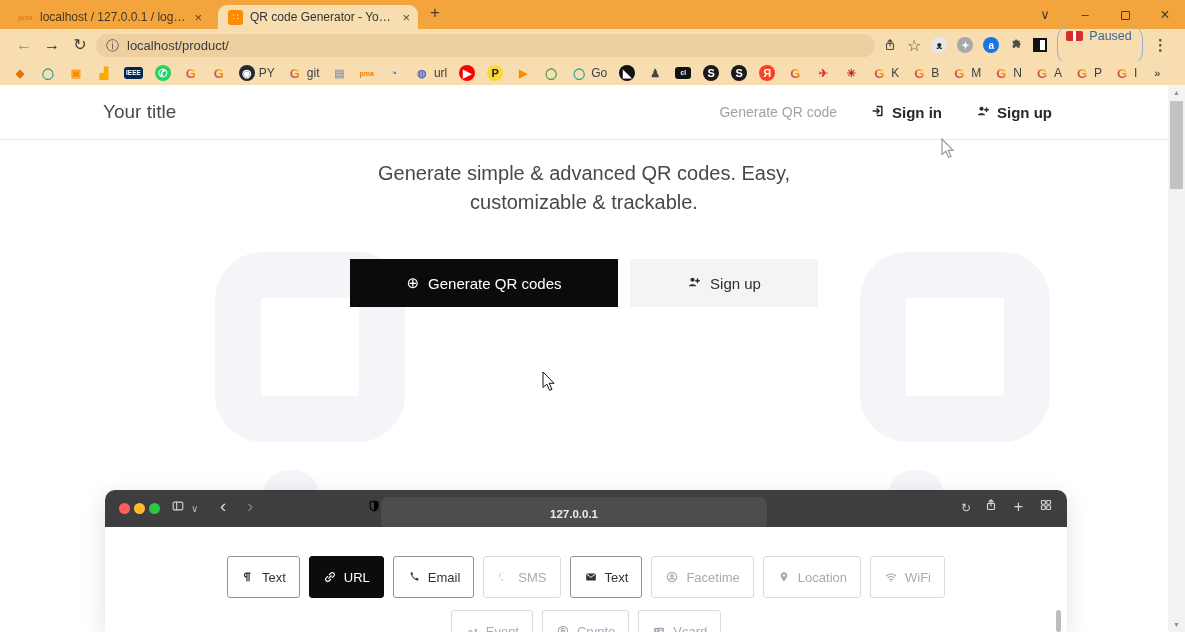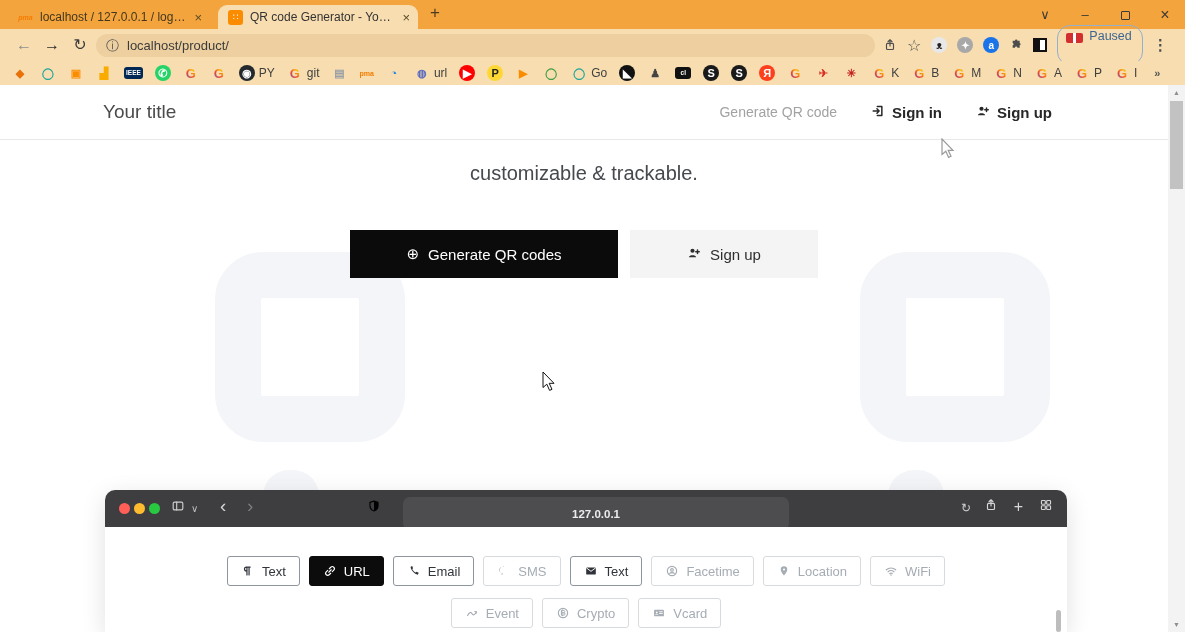--- a/index.html
+++ b/index.html
@@ -24,21 +24,21 @@
 
   
   .toolbar{position:absolute;left:0;top:29px;width:1185px;height:32px;background:#f7ddb0}
   .navbtn{position:absolute;top:4px;width:24px;height:24px;text-align:center;line-height:24px;font-size:16px}
   .omnibox{position:absolute;left:96px;top:5px;width:779px;height:23px;border-radius:12px;background:#eed0a0;display:flex;align-items:center;gap:8px;padding-left:10px;font-size:13px;color:#3b3b3b}
   .omni-info{font-size:13px;color:#555}
   .tb-right{position:absolute;left:883px;top:3px;height:26px;display:flex;align-items:center;gap:10px}
   .tb-ic{font-size:14px;color:#4d4d4d;display:flex;align-items:center}
   .xic{width:16px;height:16px;border-radius:50%;display:flex;align-items:center;justify-content:center;font-size:10px;font-weight:bold}
   .darkreader-icon{width:14px;height:14px;border:2px solid #111;background:linear-gradient(90deg,#111 50%,#fff 50%)}
-  .paused{display:flex;align-items:flex-end;gap:6px;border:1.5px solid #93b0cd;border-radius:13px;padding:3px 10px 21px 8px;color:#3e6591;font-size:12.5px}
+  .paused{display:flex;align-items:center;gap:6px;border:1.5px solid #93b0cd;border-radius:13px;padding:3px 10px 21px 8px;color:#3e6591;font-size:12.5px}
   .idm{width:17px;height:10px;border-radius:2px;background:linear-gradient(90deg,#d32f2f 44%,#fff 44% 56%,#d32f2f 56%)}
 
   
   .bookmarks{position:absolute;left:0;top:61px;width:1185px;height:24px;background:#f7ddb0;display:flex;align-items:center;gap:12px;padding:0 12px;overflow:hidden}
   .bm{display:flex;align-items:center;gap:4px;flex:0 0 auto}
   .bi{width:16px;height:16px;border-radius:50%;display:flex;align-items:center;justify-content:center;font-size:11px;font-weight:bold;line-height:1}
   .bi.badge{border-radius:3px;width:auto;min-width:16px;height:12px;font-size:6.5px;padding:0 2px}
   .bi.tiny{font-size:7px;font-weight:bold;width:auto}
   .bi.gfav{background:linear-gradient(45deg,#4285f4 10%,#ea4335 40%,#fbbc05 65%,#34a853 95%);-webkit-background-clip:text;background-clip:text;color:transparent;font-size:13px}
   .bm-label{font-size:12px;color:#3f3f3f}
@@ -65,29 +65,29 @@
   .cta.light{width:188px;background:#f4f4f4;color:#2e2e2e}
 
   
   .mockup{position:absolute;left:105px;top:405px;width:962px;z-index:2;box-shadow:0 6px 24px rgba(0,0,0,.12);border-radius:10px 10px 0 0}
   .mtb{position:relative;height:37px;background:#3e3e40;border-radius:10px 10px 0 0}
   .dot{position:absolute;top:13px;width:11px;height:11px;border-radius:50%}
   .mtb .sbgrp{position:absolute;left:66px;top:9px;display:flex;align-items:center;gap:6px;color:#cfcfcf}
   .mchev{color:#bdbdbd;font-size:10px}
   .mnav{position:absolute;top:5px;font-size:19px}
   .mshield{position:absolute;left:262px;top:9px}
-  .mfield{position:absolute;left:298px;top:7px;width:386px;height:33px;background:#4d4d4f;border-radius:7px;display:flex;align-items:center;justify-content:center;font-size:11.5px;font-weight:bold;color:#ececec}
+  .mfield{position:absolute;left:276px;top:7px;width:386px;height:33px;background:#4d4d4f;border-radius:7px;display:flex;align-items:center;justify-content:center;font-size:11.5px;font-weight:bold;color:#ececec}
   .mreload{position:absolute;right:96px;top:11px;font-size:12px;color:#cfcfcf}
   .mright{position:absolute;right:14px;top:8px;display:flex;align-items:center;gap:16px;color:#d6d6d6}
   .mplus{font-size:16px;line-height:1;color:#d6d6d6}
   .mcontent{position:relative;height:105px;background:#fff;overflow:hidden}
   .qrow{display:flex;justify-content:center;gap:9px}
   .qrow.r1{margin-top:29px}
   .qrow.r2{margin-top:12px}
-  .qbtn{height:30px;padding:0 13px;border:1.5px solid #8f959c;background:#fff;color:#30343a;font-size:13px;display:flex;align-items:center;gap:7px;border-radius:3px;font-family:inherit}
+  .qbtn{height:42px;padding:0 13px;border:1.5px solid #8f959c;background:#fff;color:#30343a;font-size:13px;display:flex;align-items:center;gap:7px;border-radius:3px;font-family:inherit}
   .qbtn.active{background:#0c0c0c;color:#fff;border-color:#0c0c0c}
   .qbtn.muted{border-color:#d8dbde;color:#a6acb3}
   .qbtn svg{flex:0 0 auto}
   .minisb{position:absolute;right:6px;top:0;width:5px;height:105px}
   .minisb .thumb{position:absolute;bottom:0;width:5px;height:22px;background:#bdbdbd;border-radius:3px}
 
   
   .vscroll{position:absolute;right:0;top:85px;width:17px;height:547px;background:#f3f3f3;z-index:3}
   .vscroll .arr{position:absolute;left:0;width:17px;text-align:center;font-size:7px;color:#8f8f8f}
   .vscroll .thumb{position:absolute;left:2px;top:16px;width:13px;height:88px;background:#c2c2c2}
@@ -297,20 +297,21 @@
                 <path d="M2.2 12.8c.4-3 7.8-3 8.2 0z" fill="currentColor" stroke="none"></path>
                 <path d="M12 4.6v4M10 6.6h4" stroke-width="1.7"></path>
               </svg></span>
           <span>Sign up</span>
         </span>
       </div>
     </div>
 
     <div class="hero">
       <div class="sub">
+        <div>Generate simple &amp; advanced QR codes. Easy,</div>
         <div>customizable &amp; trackable.</div>
       </div>
       <div class="cta-row">
         <button class="cta dark">
           <span class="pl">⊕</span>
           <span>Generate QR codes</span>
         </button>
         <button class="cta light">
           <span><svg width="14" height="14" viewBox="0 0 16 16" fill="none" stroke="currentColor" stroke-width="1.3" stroke-linecap="round" stroke-linejoin="round">
                 <circle cx="6.3" cy="5.4" r="2.4" fill="currentColor" stroke="none"></circle>

